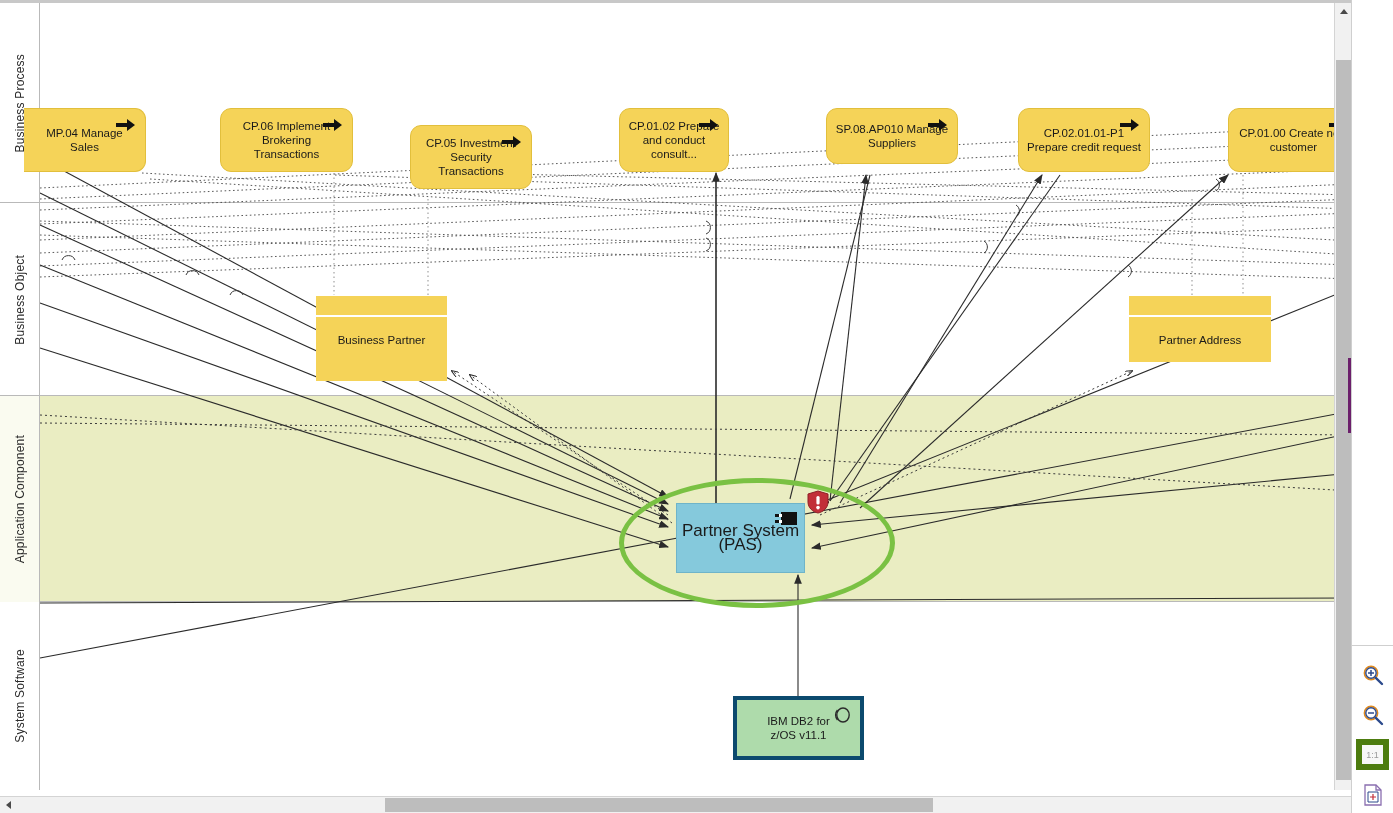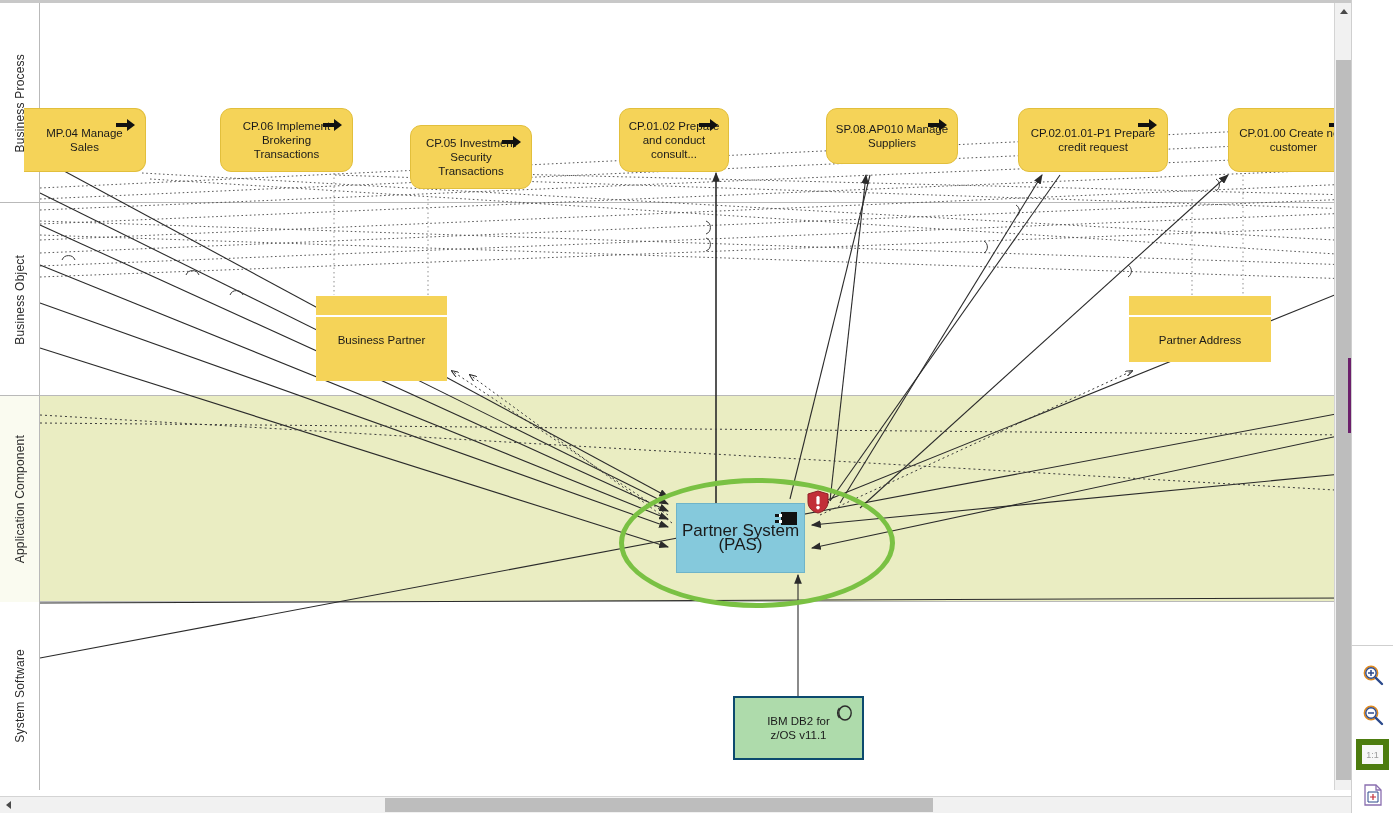--- a/index.html
+++ b/index.html
@@ -46,21 +46,21 @@
   .bobj .bar{height:19px;background:#f5d358;}
   .bobj .body{height:45px;background:#f5d358;border-top:2px solid #ffffff;
               display:flex;align-items:center;justify-content:center;}
   .bobj .t{font-size:11.5px;color:#1a1a1a;}
 
   .appc{background:#85c9dc;border:1px solid #6fb4c9;
         display:flex;align-items:center;justify-content:center;text-align:center;}
   .appc .t{font-size:17px;color:#1a1a1a;line-height:14px;}
   .appc .cicon{position:absolute;right:7px;top:8px;width:22px;height:13px;}
 
-  .sysw{background:#aedbab;border:2px solid #0c4a6e;
+  .sysw{background:#aedbab;border:4px solid #0c4a6e;
         display:flex;align-items:center;justify-content:center;text-align:center;}
   .sysw .t{font-size:11.5px;color:#1a1a1a;line-height:14px;}
   .sysw .sicon{position:absolute;right:8px;top:7px;width:20px;height:18px;}
 
   .halo{position:absolute;border:5px solid #7ac143;border-radius:50%;
         background:transparent;}
 
   .warn{position:absolute;width:22px;height:24px;}
 
   
@@ -228,21 +228,21 @@
       </svg>
     </div>
 
     <div class="node proc" style="left:826px;top:105px;width:132px;height:56px;">
       <span class="t">SP.08.AP010 Manage Suppliers</span>
       <svg class="arrow" viewBox="0 0 20 14">
         <path d="M0,5 L11,5 L11,1 L19,7 L11,13 L11,9 L0,9 z" fill="#111"></path>
       </svg>
     </div>
 
-    <div class="node proc" style="left:1018px;top:105px;width:150px;height:64px;">
+    <div class="node proc" style="left:1018px;top:105px;width:132px;height:64px;">
       <span class="t">CP.02.01.01-P1 Prepare credit request</span>
       <svg class="arrow" viewBox="0 0 20 14">
         <path d="M0,5 L11,5 L11,1 L19,7 L11,13 L11,9 L0,9 z" fill="#111"></path>
       </svg>
     </div>
 
     <div class="node proc" style="left:1228px;top:105px;width:131px;height:64px;">
       <span class="t">CP.01.00 Create new customer</span>
       <svg class="arrow" viewBox="0 0 20 14">
         <path d="M0,5 L11,5 L11,1 L19,7 L11,13 L11,9 L0,9 z" fill="#111"></path>

